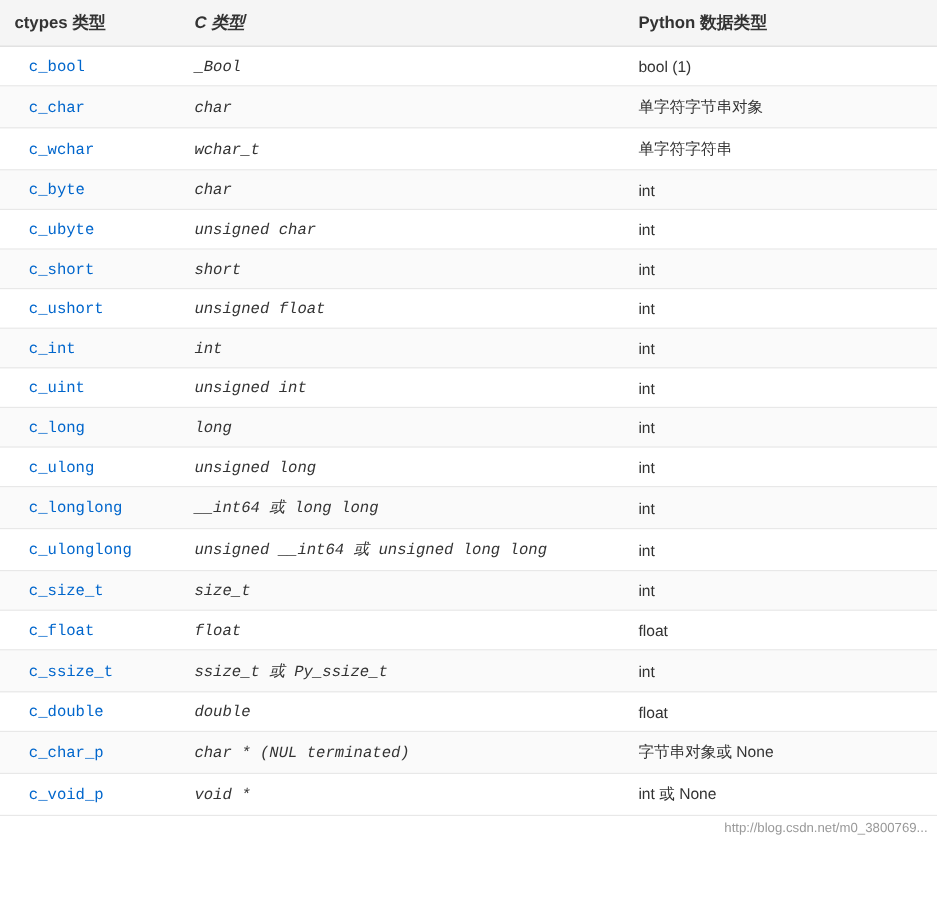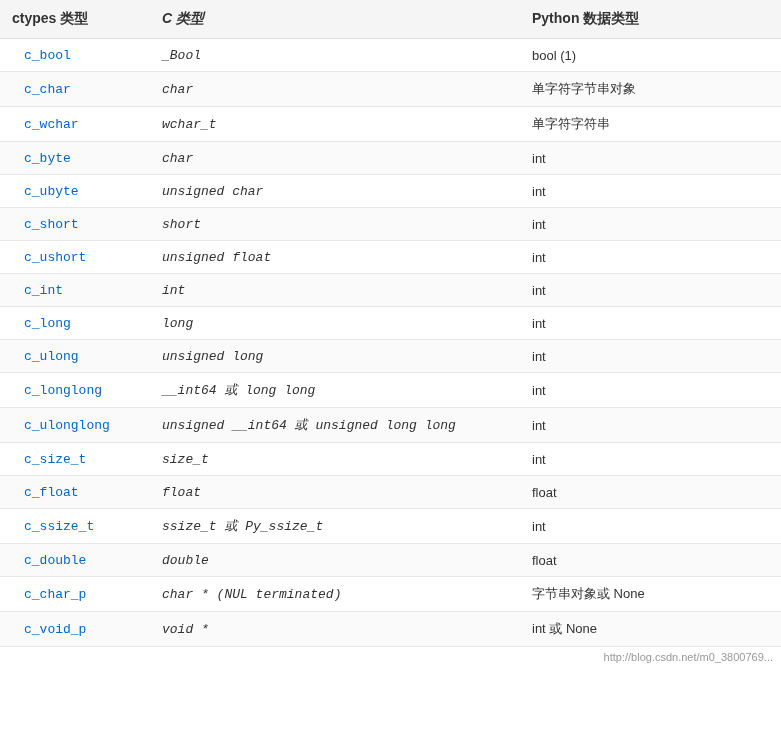--- a/index.html
+++ b/index.html
@@ -136,20 +136,25 @@
           <td class="col-ctypes"><a class="link-blue code-font" href="#">c_ushort</a></td>
           <td class="col-ctype code-font">unsigned float</td>
           <td class="col-python">int</td>
         </tr>
         <tr>
           <td class="col-ctypes"><a class="link-blue code-font" href="#">c_int</a></td>
           <td class="col-ctype code-font">int</td>
           <td class="col-python">int</td>
         </tr>
         <tr>
+          <td class="col-ctypes"><a class="link-blue code-font" href="#">c_uint</a></td>
+          <td class="col-ctype code-font">unsigned int</td>
+          <td class="col-python">int</td>
+        </tr>
+        <tr>
           <td class="col-ctypes"><a class="link-blue code-font" href="#">c_long</a></td>
           <td class="col-ctype code-font">long</td>
           <td class="col-python">int</td>
         </tr>
         <tr>
           <td class="col-ctypes"><a class="link-blue code-font" href="#">c_ulong</a></td>
           <td class="col-ctype code-font">unsigned long</td>
           <td class="col-python">int</td>
         </tr>
         <tr>

